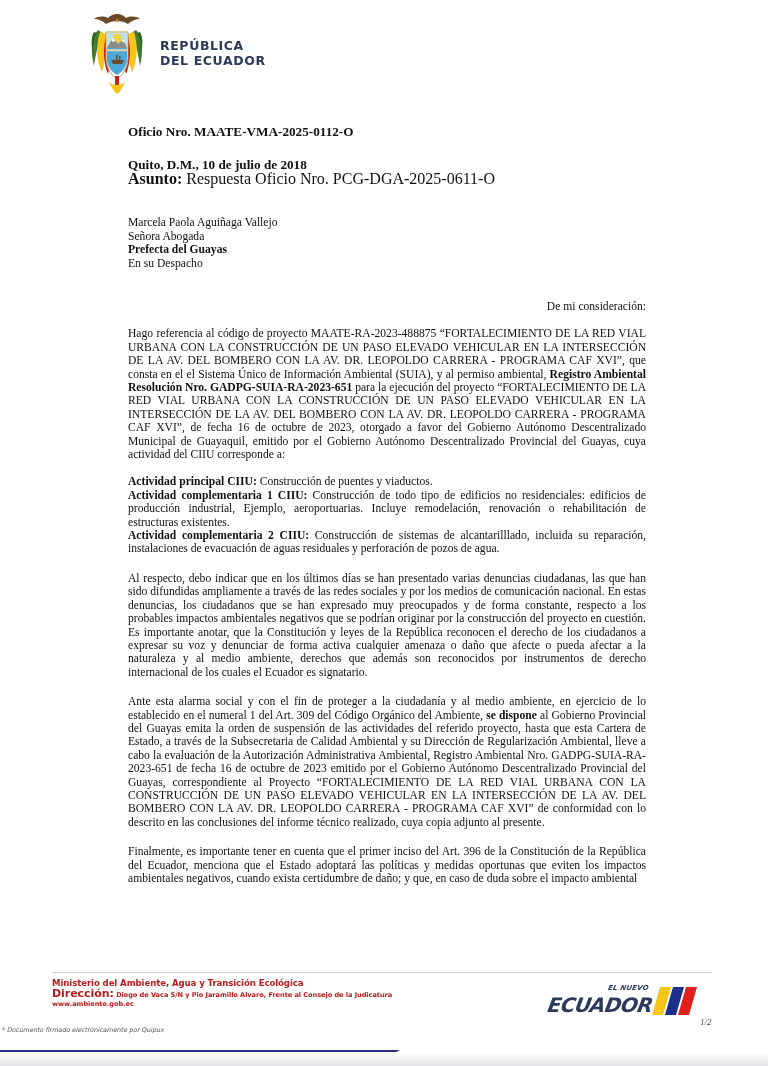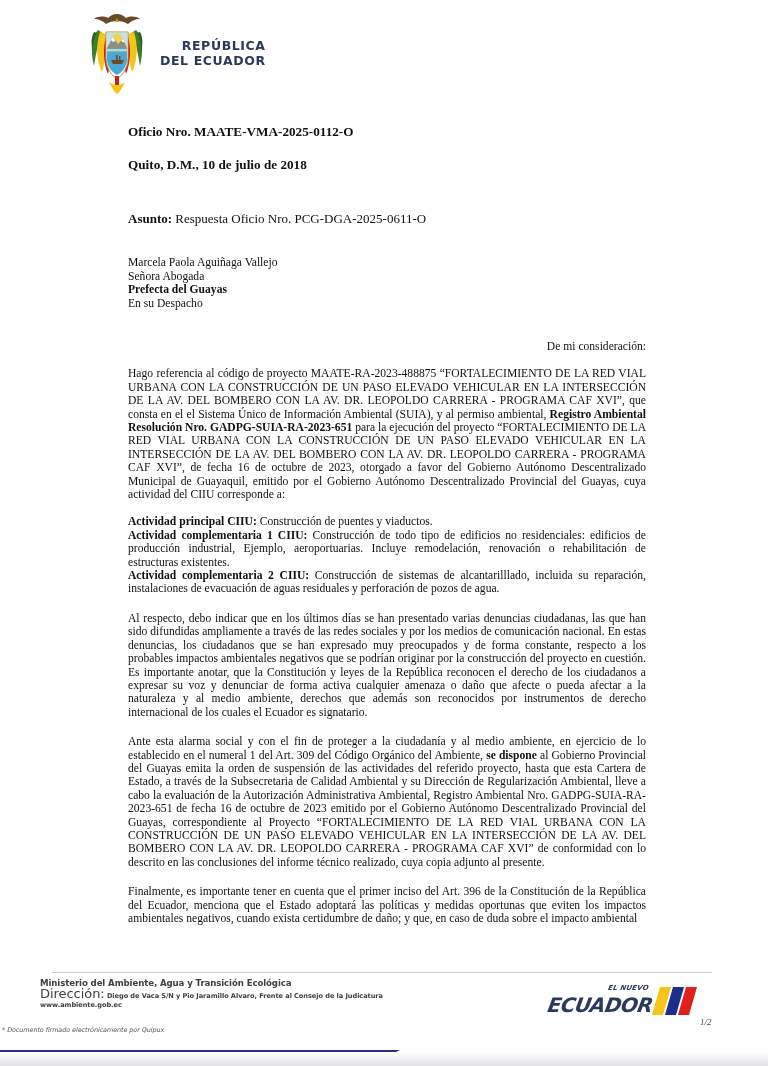--- a/index.html
+++ b/index.html
@@ -40,43 +40,41 @@
   }
   #brand-text {
     position: absolute;
     left: 160px; top: 38px;
     font-family: "DejaVu Sans", sans-serif;
     font-weight: bold;
     font-size: 12.5px;
     letter-spacing: 0.6px;
     line-height: 15px;
     color: #2b3a59;
-    text-align: right;
   }
   #brand-text .l2 { display:block; }
 
   
   #doc-body {
     position: absolute;
     left: 128px;
     top: 118px;
     width: 518px;
   }
   .right-block {
     text-align: left;
     font-weight: bold;
     font-size: 13.2px;
     line-height: 15px;
   }
   .right-block .line1 { margin-top: 6px; }
   .right-block .line2 { margin-top: 18px; }
 
   .subject {
-    margin-top: 40px;
-    font-size: 13px;
+    font-size: 16px;
     line-height: 14px;
   }
   .subject b { font-weight: bold; }
 
   .recipient {
     margin-top: 30px;
     font-size: 11.6px;
     line-height: 13.6px;
   }
   .recipient .bold { font-weight: bold; }
@@ -107,38 +105,38 @@
 
   
   #footer-rule {
     position: absolute;
     left: 52px; top: 972px;
     width: 660px; height: 1px;
     background: #c9ccd4;
   }
   #footer {
     position: absolute;
-    left: 40px; top: 978px;
+    left: 52px; top: 978px;
     width: 700px; height: 60px;
     font-family: "DejaVu Sans", sans-serif;
-    color: #404040;
+    color: #b91c1c;
   }
   #footer .ministry {
     font-weight: bold;
     font-size: 8.6px;
     letter-spacing: -0.1px;
     line-height: 11px;
   }
   #footer .addr {
     font-size: 6.6px;
     line-height: 9.4px;
     letter-spacing: -0.05px;
     font-weight: bold;
   }
-  #footer .addr .lbl { font-weight: normal; font-size: 13px; }
+  #footer .addr .lbl { font-weight: bold; font-size: 11px; }
 
   
   #ecuador-mark {
     position: absolute;
     left: 548px; top: 984px;
     width: 150px; height: 42px;
   }
   #ecuador-mark .eln {
     position: absolute;
     left: 60px; top: 0px;

